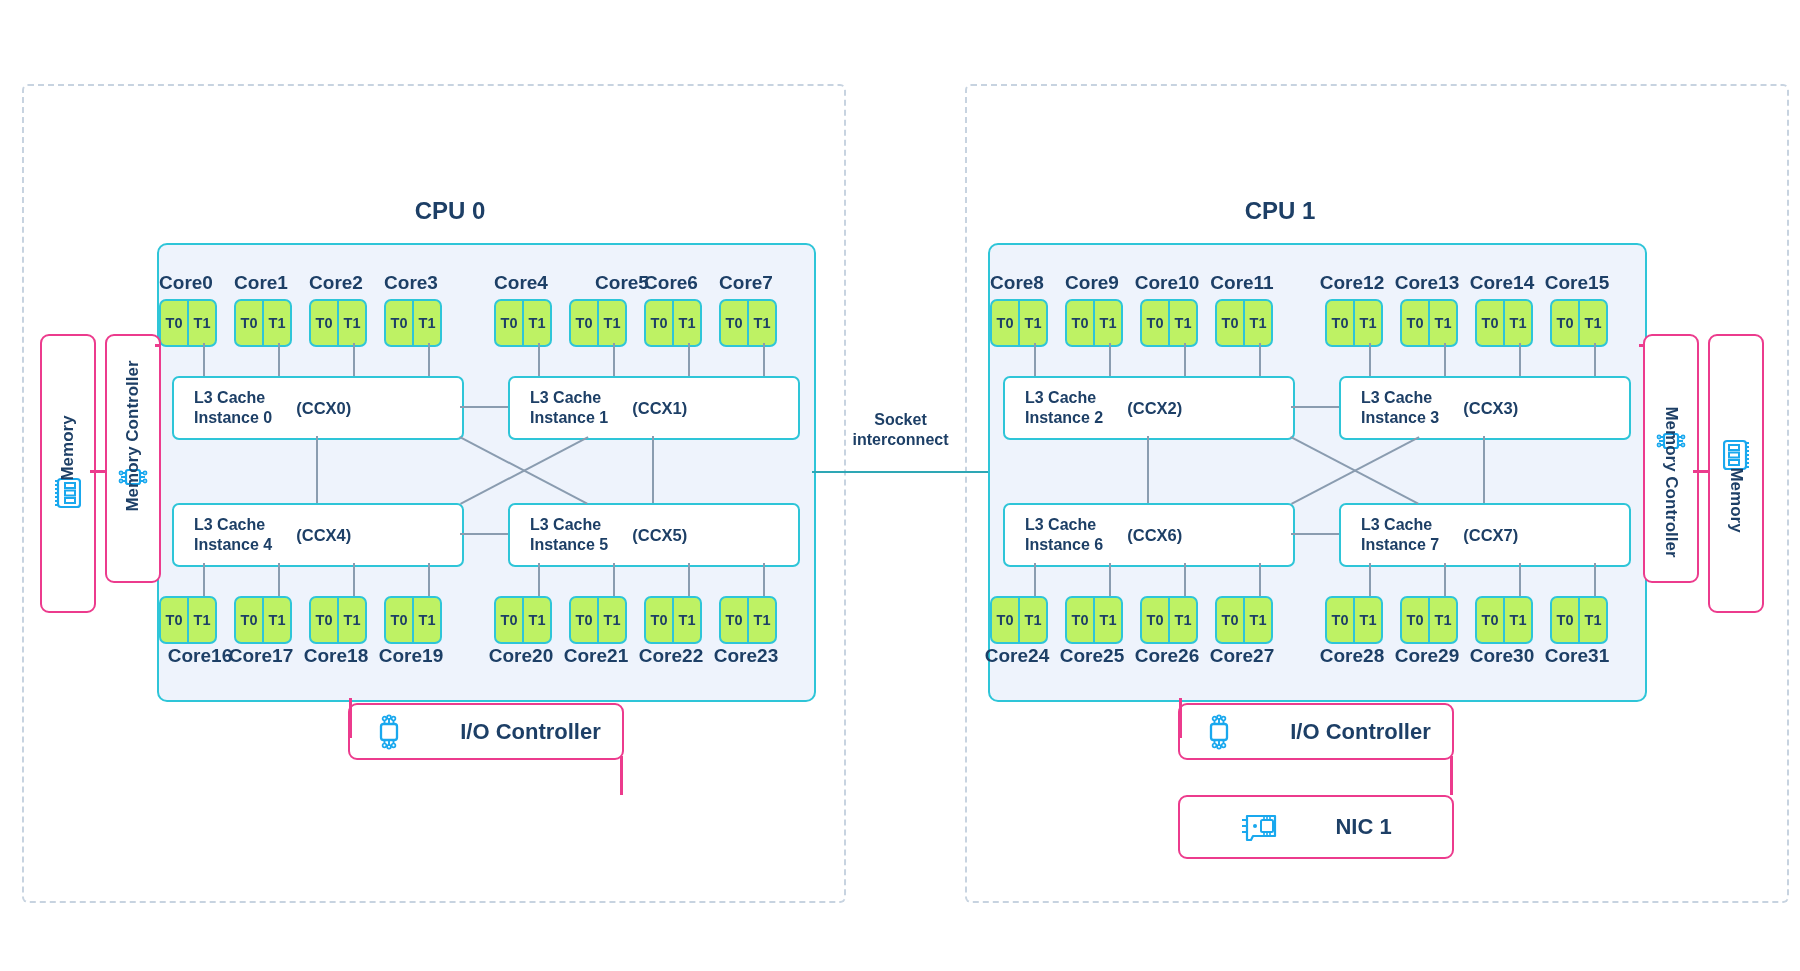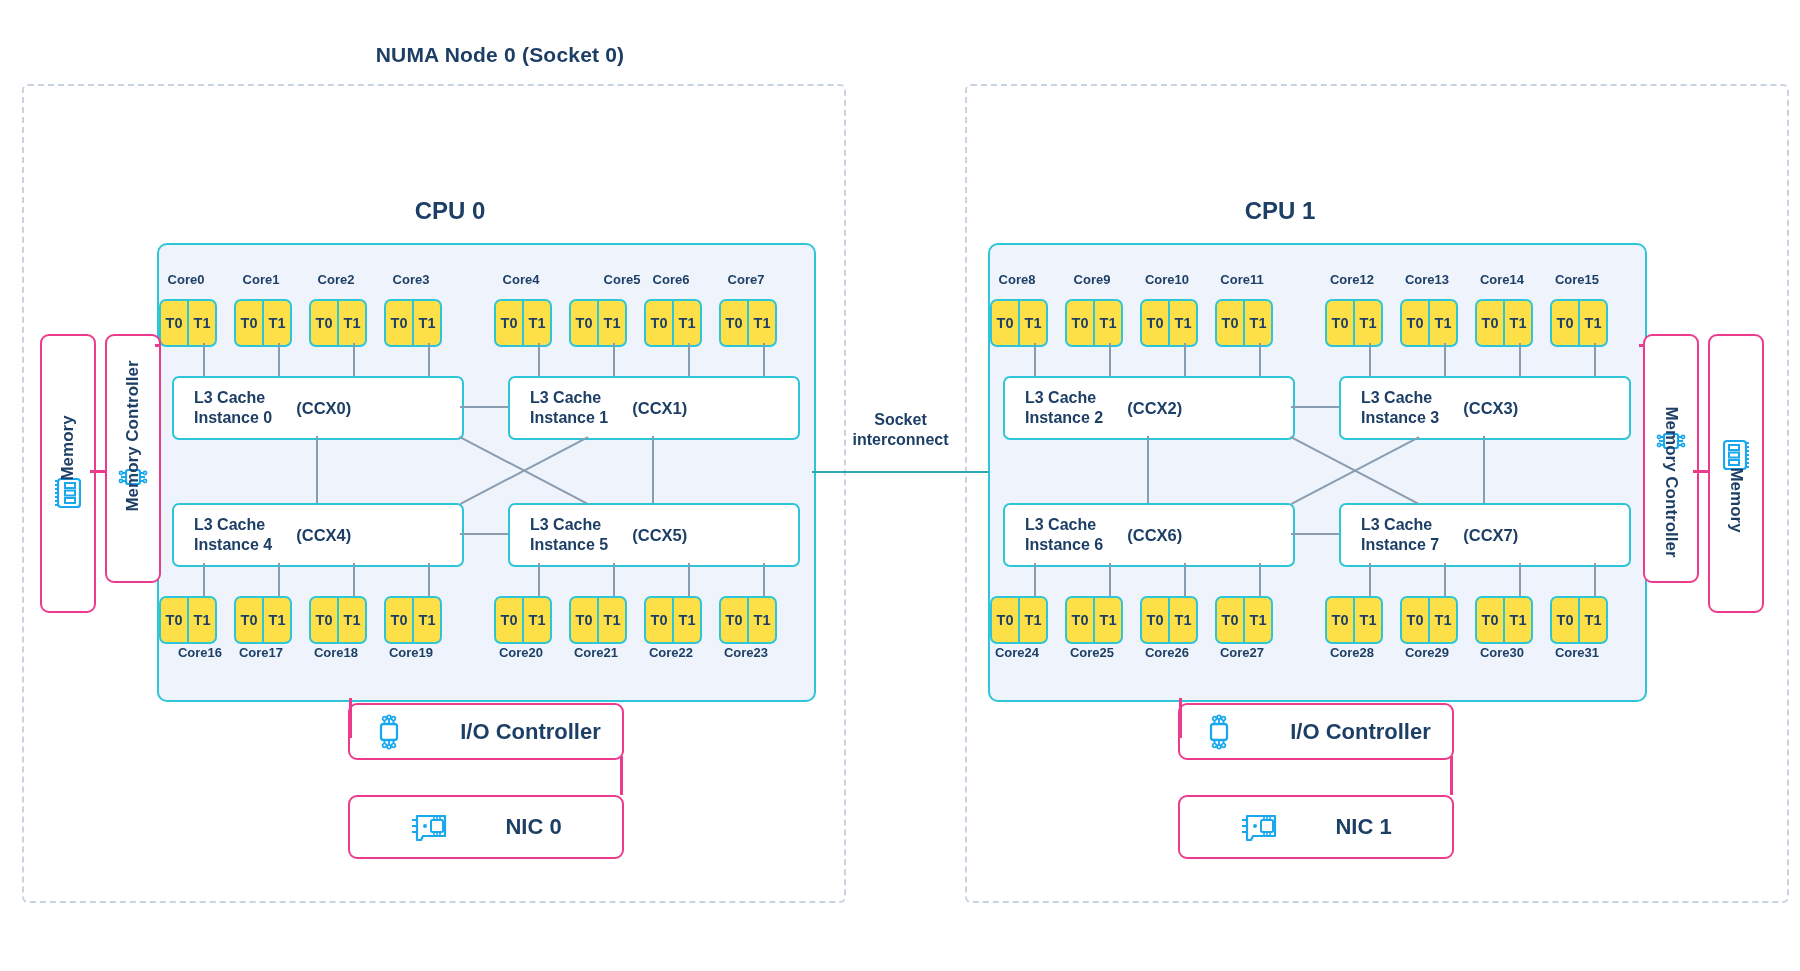--- a/index.html
+++ b/index.html
@@ -13,26 +13,26 @@
   .cpu-title{position:absolute;font-size:24px;font-weight:bold;color:#1d3f66;text-align:center;}
 
   
   .numa-box{position:absolute;border:2px dashed #c7d3e0;border-radius:6px;}
 
   
   .cpu-die{position:absolute;background:#eef3fc;border:2px solid #2ec5d8;border-radius:10px;}
 
   
   .corepair{position:absolute;width:54px;height:44px;border:2px solid #2ec5d8;border-radius:7px;
-            background:#fde047;display:flex;overflow:hidden;}
+            background:#bef264;display:flex;overflow:hidden;}
   .corepair .th{flex:1;display:flex;align-items:center;justify-content:center;
                 font-size:14.5px;font-weight:bold;color:#1d3f66;}
   .corepair .th.t1{border-left:2px solid #2ec5d8;}
 
-  .core-label{position:absolute;font-size:13px;font-weight:bold;color:#1d3f66;
+  .core-label{position:absolute;font-size:19px;font-weight:bold;color:#1d3f66;
               text-align:center;white-space:nowrap;}
 
   
   .l3{position:absolute;background:#ffffff;border:2px solid #2ec5d8;border-radius:7px;
       display:flex;align-items:center;}
   .l3 .l3name{font-size:16px;font-weight:bold;line-height:1.25;color:#1d3f66;
               padding-left:20px;white-space:pre-line;}
   .l3 .ccx{font-size:16.5px;font-weight:bold;color:#1d3f66;margin-left:24px;}
 
   
@@ -62,21 +62,20 @@
         color:#1d3f66;line-height:1.28;}
   .teal-line{position:absolute;background:#2ea7b5;height:2px;}
 
   svg{display:block;}
 </style>
 </head>
 <body>
 
 <div class="stage">
 
-  <div class="node-title" style="left:180px;top:43px;width:640px;">NUMA Node 0 (Socket 0)</div>
 
 
   <div class="numa-box" style="left:22px;top:84px;width:820px;height:815px;"></div>
 
   <div class="numa-box" style="left:965px;top:84px;width:820px;height:815px;"></div>
 
   <div class="cpu-title" style="left:250px;top:197px;width:400px;text-align:center;">CPU 0</div>
 
   <div class="cpu-title" style="left:1080px;top:197px;width:400px;">CPU 1</div>
 
@@ -269,34 +268,20 @@
           <circle cx="18" cy="32.8" r="1.9" fill="none" stroke="#19a8ee" stroke-width="1.7"></circle>
           <circle cx="22.5" cy="31.4" r="1.9" fill="none" stroke="#19a8ee" stroke-width="1.7"></circle>
         </svg>
       </span>
       <span class="lab">I/O Controller</span>
     </div>
   </div>
 
   <div class="pline v" style="left:349px;top:698px;height:40px;"></div>
 
-  <div class="pinkbox" style="left:348px;top:795px;width:272px;height:60px;">
-    <div class="hbox-inner">
-      <span>
-        <svg width="42" height="34" viewBox="0 0 42 34">
-          <path d="M7 6h28v20H13l-2 4H7z" fill="none" stroke="#19a8ee" stroke-width="2.2" stroke-linejoin="round"></path>
-          <path d="M2 10h5M2 16h5M2 22h5" stroke="#19a8ee" stroke-width="2"></path>
-          <circle cx="15" cy="16" r="2" fill="#19a8ee"></circle>
-          <rect x="21" y="10" width="12" height="12" rx="1.5" fill="none" stroke="#19a8ee" stroke-width="2"></rect>
-          <path d="M24 10V7M27 10V7M30 10V7M24 22v3M27 22v3M30 22v3" stroke="#19a8ee" stroke-width="1.6"></path>
-        </svg>
-      </span>
-      <span class="lab">NIC 0</span>
-    </div>
-  </div>
 
   <div class="pline v" style="left:620px;top:756px;height:39px;"></div>
 
   <div class="sock" style="left:818px;top:410px;width:165px;">
     <div>Socket</div>
     <div>interconnect</div>
   </div>
   <div class="teal-line" style="left:812px;top:471px;width:176px;"></div>
 
   <div class="core-label" style="left:984px;top:272px;width:66px;">Core8</div>

